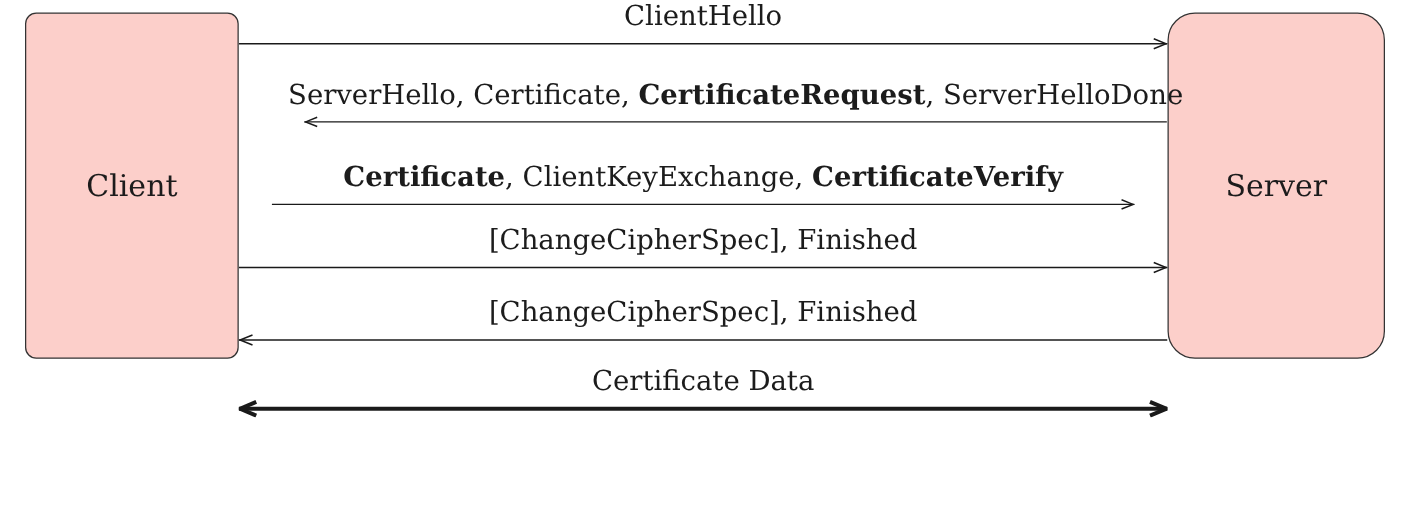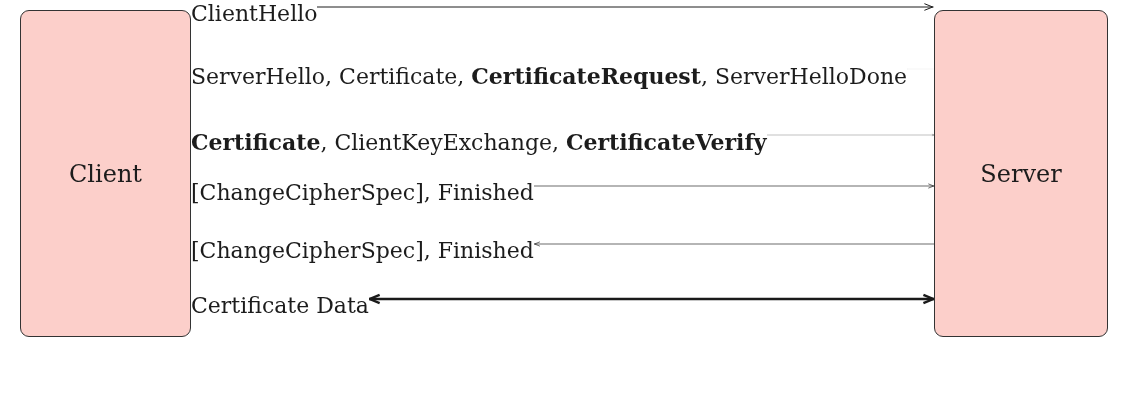--- a/index.html
+++ b/index.html
@@ -11,48 +11,49 @@
     position: relative;
     width: 1127px;
     height: 418px;
     background: #ffffff;
     font-family: "DejaVu Serif", "Liberation Serif", serif;
     overflow: hidden;
   }
   .actor-box {
     position: absolute;
     top: 10px;
-    height: 327px;
+    height: 277px;
     background: var(--actor-fill, #fccfca);
     border: 1.3px solid var(--actor-border, #333333);
     border-radius: 9px;
     display: flex;
     align-items: center;
     justify-content: center;
     box-sizing: border-box;
     text-align: center;
   }
   .actor-box.client { left: 20px;  width: 171px; }
-  .actor-box.server { left: 934px; width: 174px; }
+  .actor-box.server { left: 934px; width: 174px; border-radius: 22px; }
   .actor-label {
     font-size: 24px;
     color: var(--text-color, #1c1c1c);
   }
   .msg-row {
     position: absolute;
     left: 191px;
     width: 743px;
     height: 42px;
     display: flex;
+    flex-direction: column;
     justify-content: flex-end;
     align-items: stretch;
   }
   
   .msg-row.r0 { top: 0px;   }
-  .msg-row.r1 { top: 62px;  }
+  .msg-row.r1 { top: 62px; margin-left: 26px;  }
   .msg-row.r2 { top: 128px; }
   .msg-row.r3 { top: 179px; }
   .msg-row.r4 { top: 237px; }
   .msg-row.r5 { top: 292px; }
   .msg-label {
     text-align: center;
     font-size: 22px;
     line-height: 28px;
     color: var(--text-color, #1c1c1c);
     white-space: nowrap;

